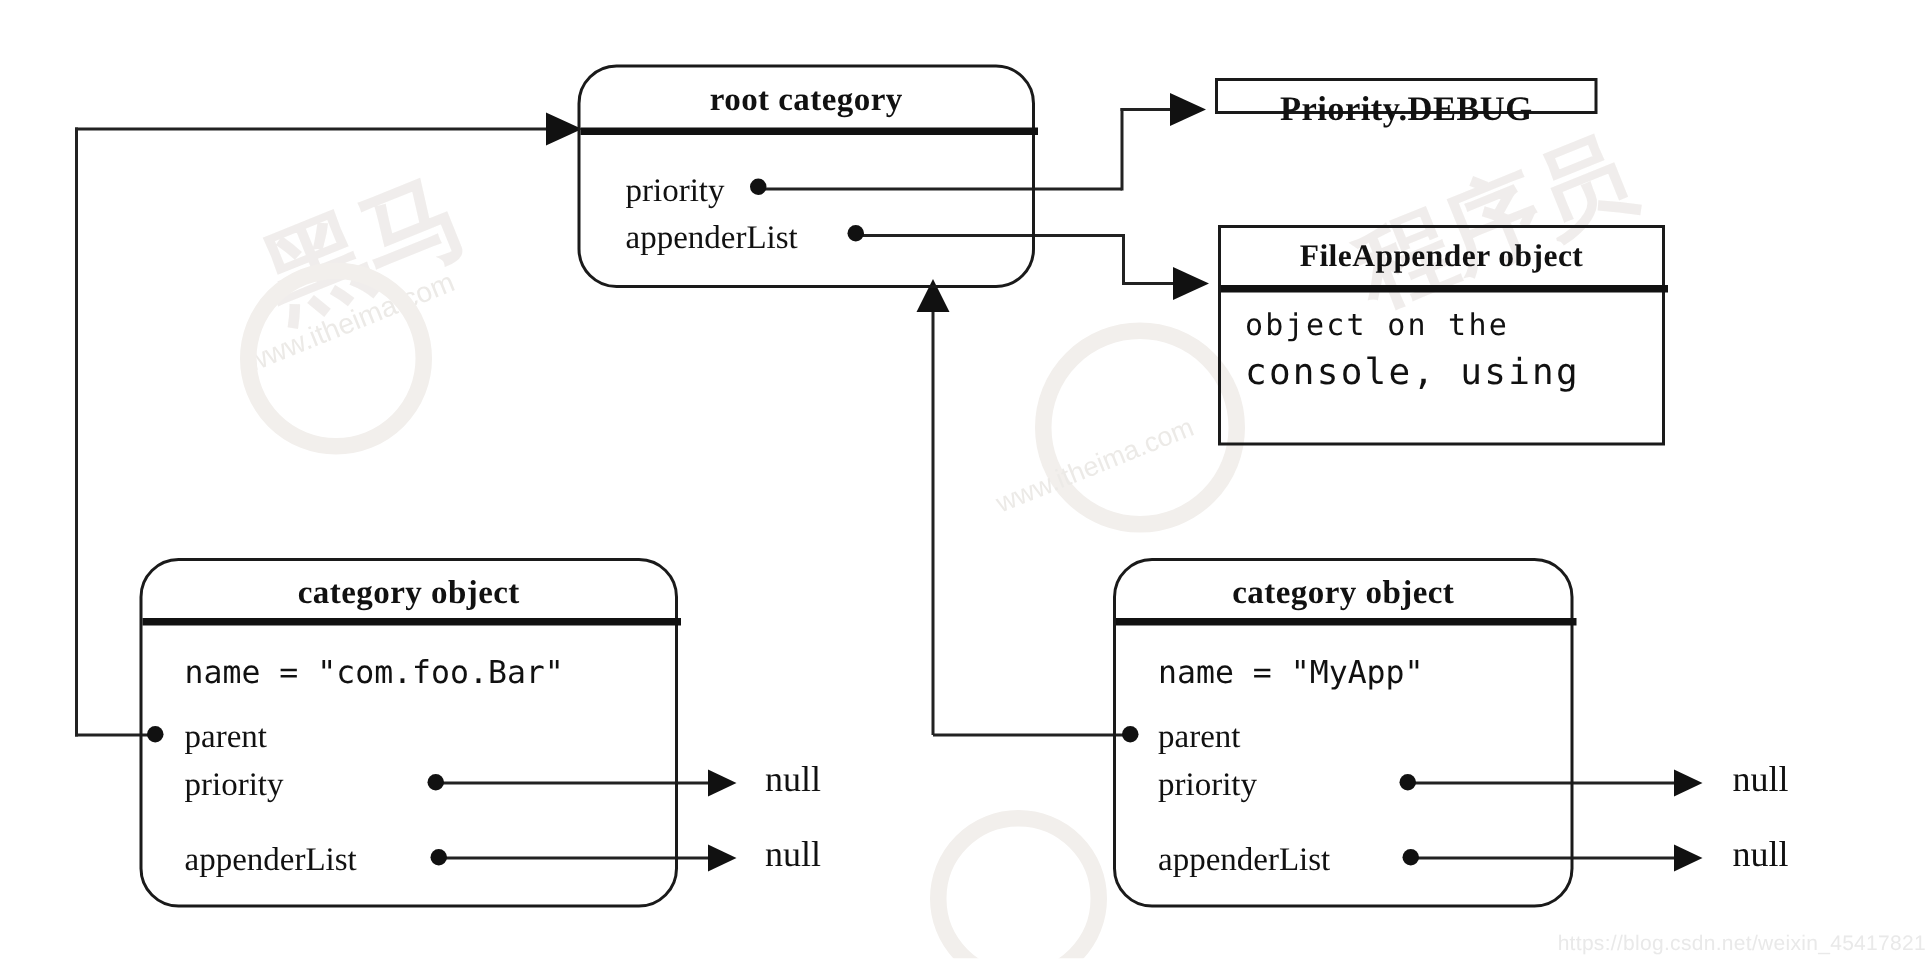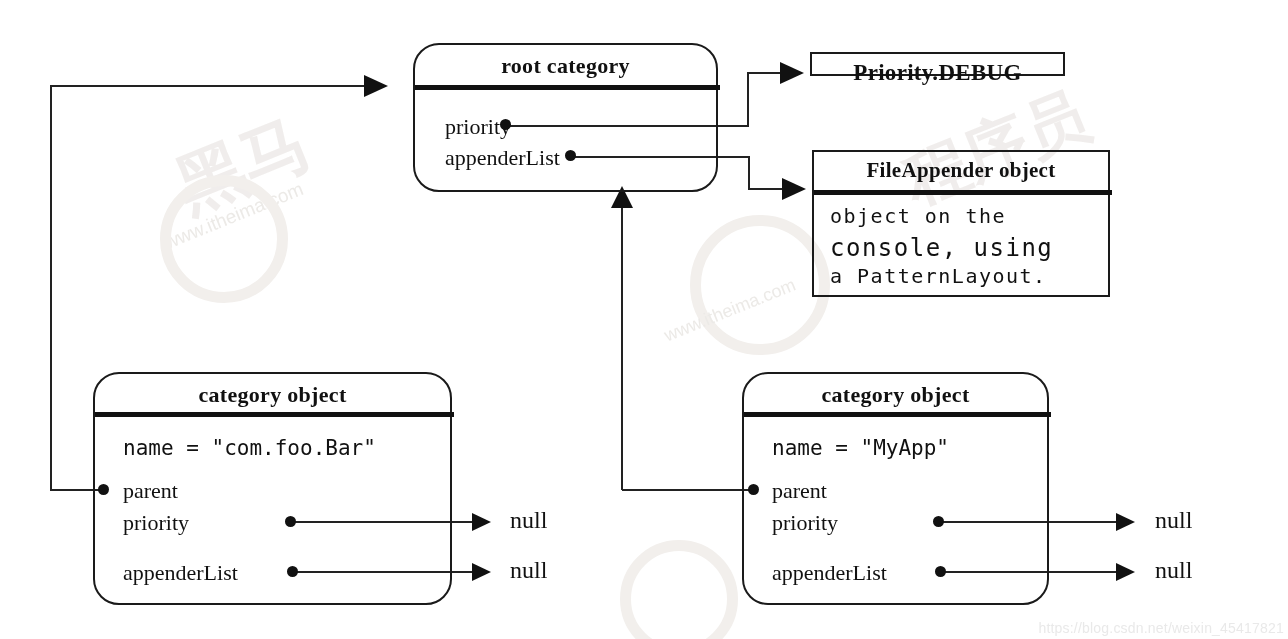--- a/index.html
+++ b/index.html
@@ -178,39 +178,38 @@
   <div class="null-label" style="left:510px; top:557px; font-size:24px;">null</div>
 
   <div class="hline" style="left:940px; top:521px; width:178px;"></div>
   <div class="arrow-r small" style="left:1116px; top:513px;"></div>
   <div class="null-label" style="left:1155px; top:507px; font-size:24px;">null</div>
 
   <div class="hline" style="left:942px; top:571px; width:176px;"></div>
   <div class="arrow-r small" style="left:1116px; top:563px;"></div>
   <div class="null-label" style="left:1155px; top:557px; font-size:24px;">null</div>
 
-  <div class="obj-box rounded" style="left:385px; top:43px; width:305px; height:149px;margin-left:28px;">
+  <div class="obj-box rounded" style="left:385px; top:43px; width:305px; height:149px;">
     <div class="obj-title" style="top:8px; font-size:22px;">root category</div>
     <div class="obj-sep" style="left:0; top:40px; width:305px; height:5px;"></div>
     <div class="field serif" style="left:30px; top:69px; font-size:22px;">priority</div>
     <div class="field serif" style="left:30px; top:100px; font-size:22px;">appenderList</div>
   </div>
   <div class="dot" style="left:500px; top:119px;"></div>
   <div class="dot" style="left:565px; top:150px;"></div>
 
   <div class="obj-box" style="left:810px; top:52px; width:255px; height:24px;">
     <div class="obj-title" style="top:6px; font-size:23px;">Priority.DEBUG</div>
   </div>
 
   <div class="obj-box" style="left:812px; top:150px; width:298px; height:147px;">
     <div class="obj-title" style="top:6px; font-size:21px;">FileAppender object</div>
     <div class="obj-sep" style="left:0; top:38px; width:298px; height:5px;"></div>
     <div class="desc-line" style="left:16px; top:52px; font-size:20px;">object on the</div>
     <div class="desc-line" style="left:16px; top:82px; font-size:24px;">console, using</div>
-    <div class="desc-line" style="left:16px; top:112px; font-size:20px;">a PatternLayout.</div>
   </div>
 
   <div class="obj-box rounded" style="left:93px; top:372px; width:359px; height:233px;">
     <div class="obj-title" style="top:8px; font-size:22px;">category object</div>
     <div class="obj-sep" style="left:0; top:38px; width:359px; height:5px;"></div>
     <div class="field mono" style="left:28px; top:62px; font-size:21px;">name = "com.foo.Bar"</div>
     <div class="field serif" style="left:28px; top:104px; font-size:22px;">parent</div>
     <div class="field serif" style="left:28px; top:136px; font-size:22px;">priority</div>
     <div class="field serif" style="left:28px; top:186px; font-size:22px;">appenderList</div>
   </div>

